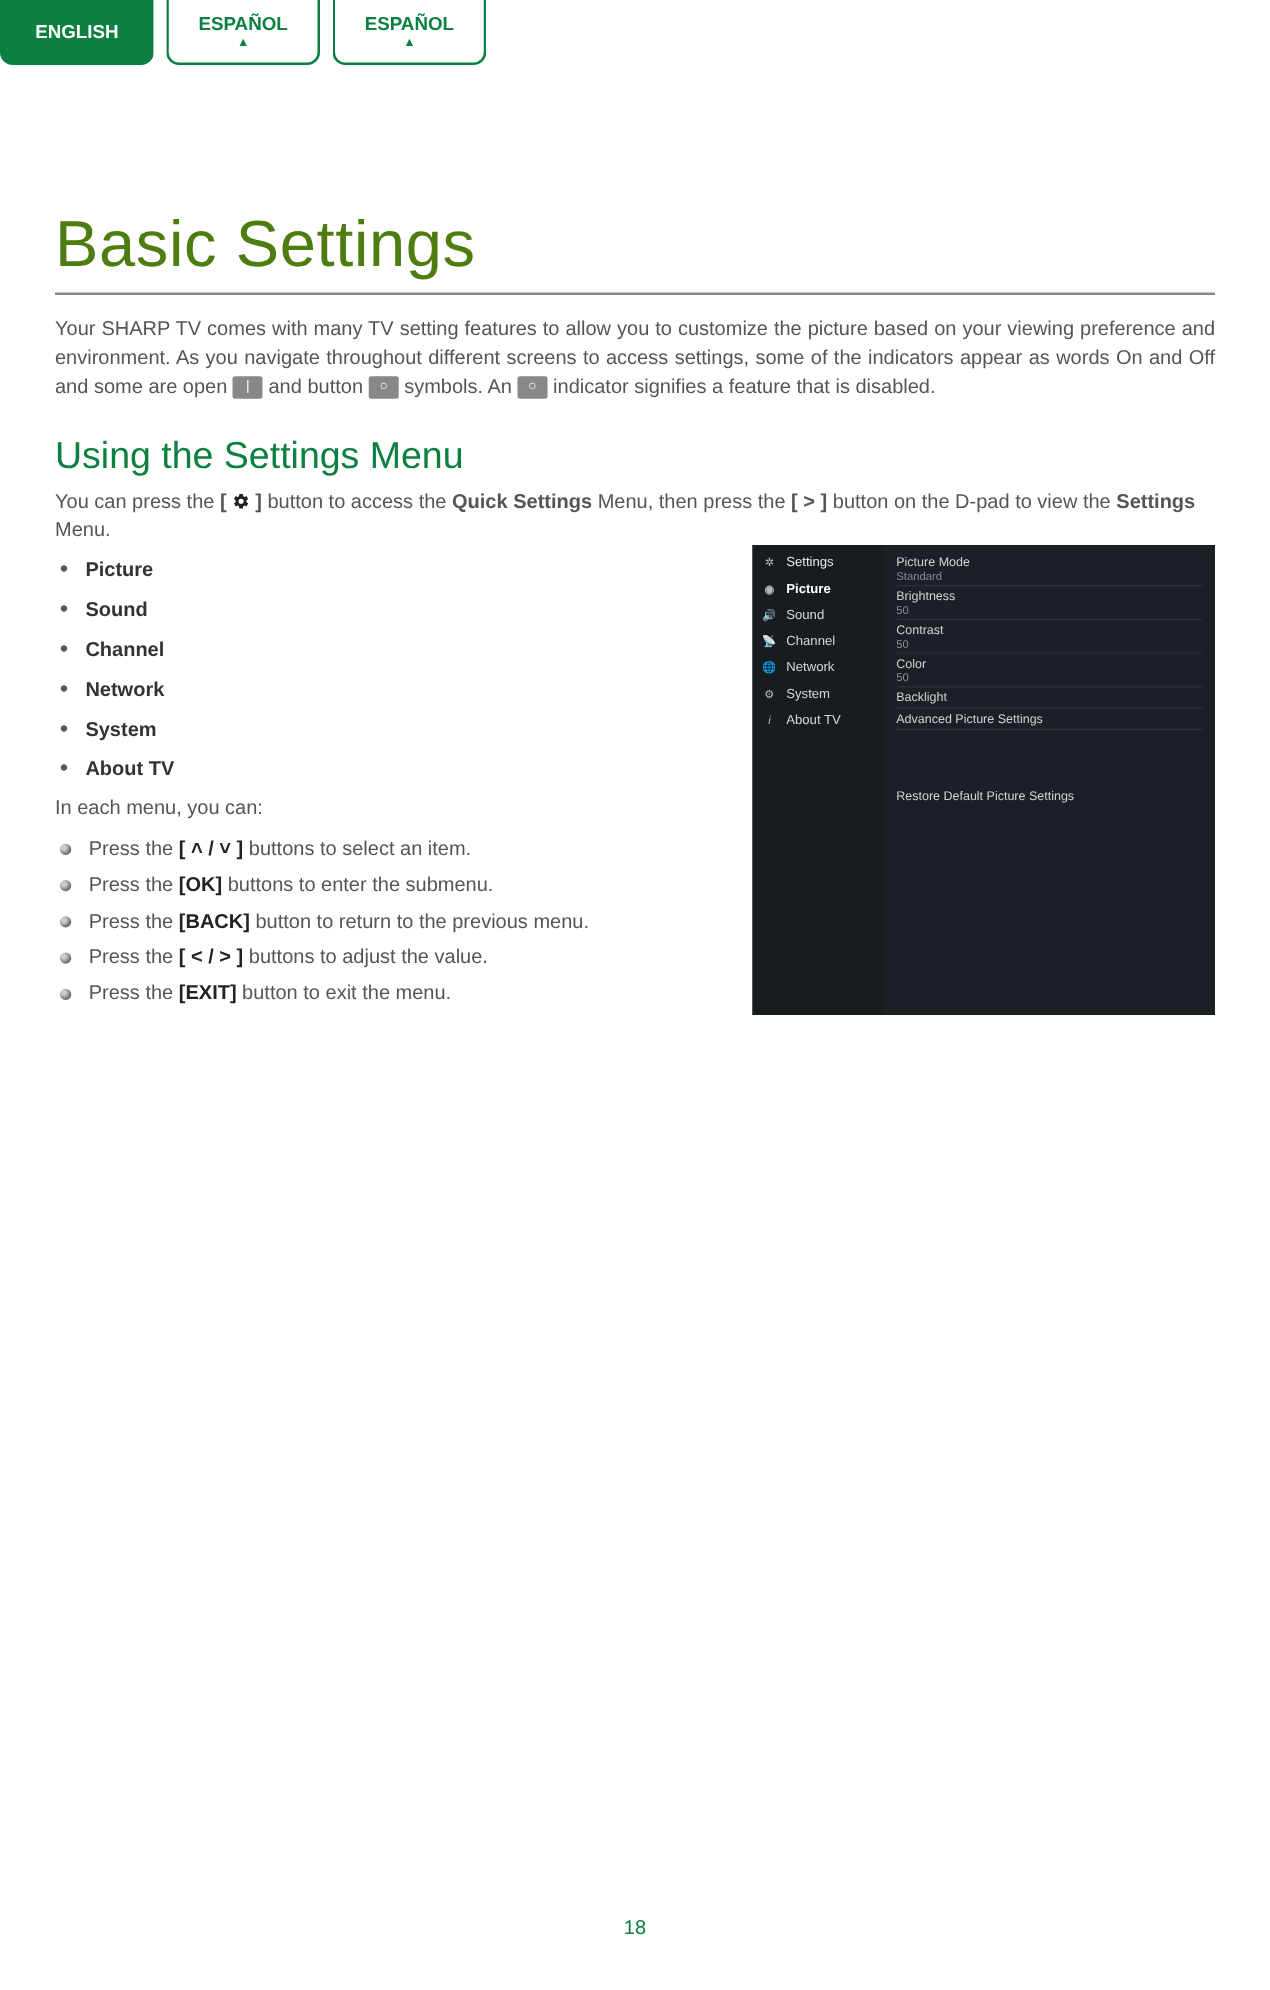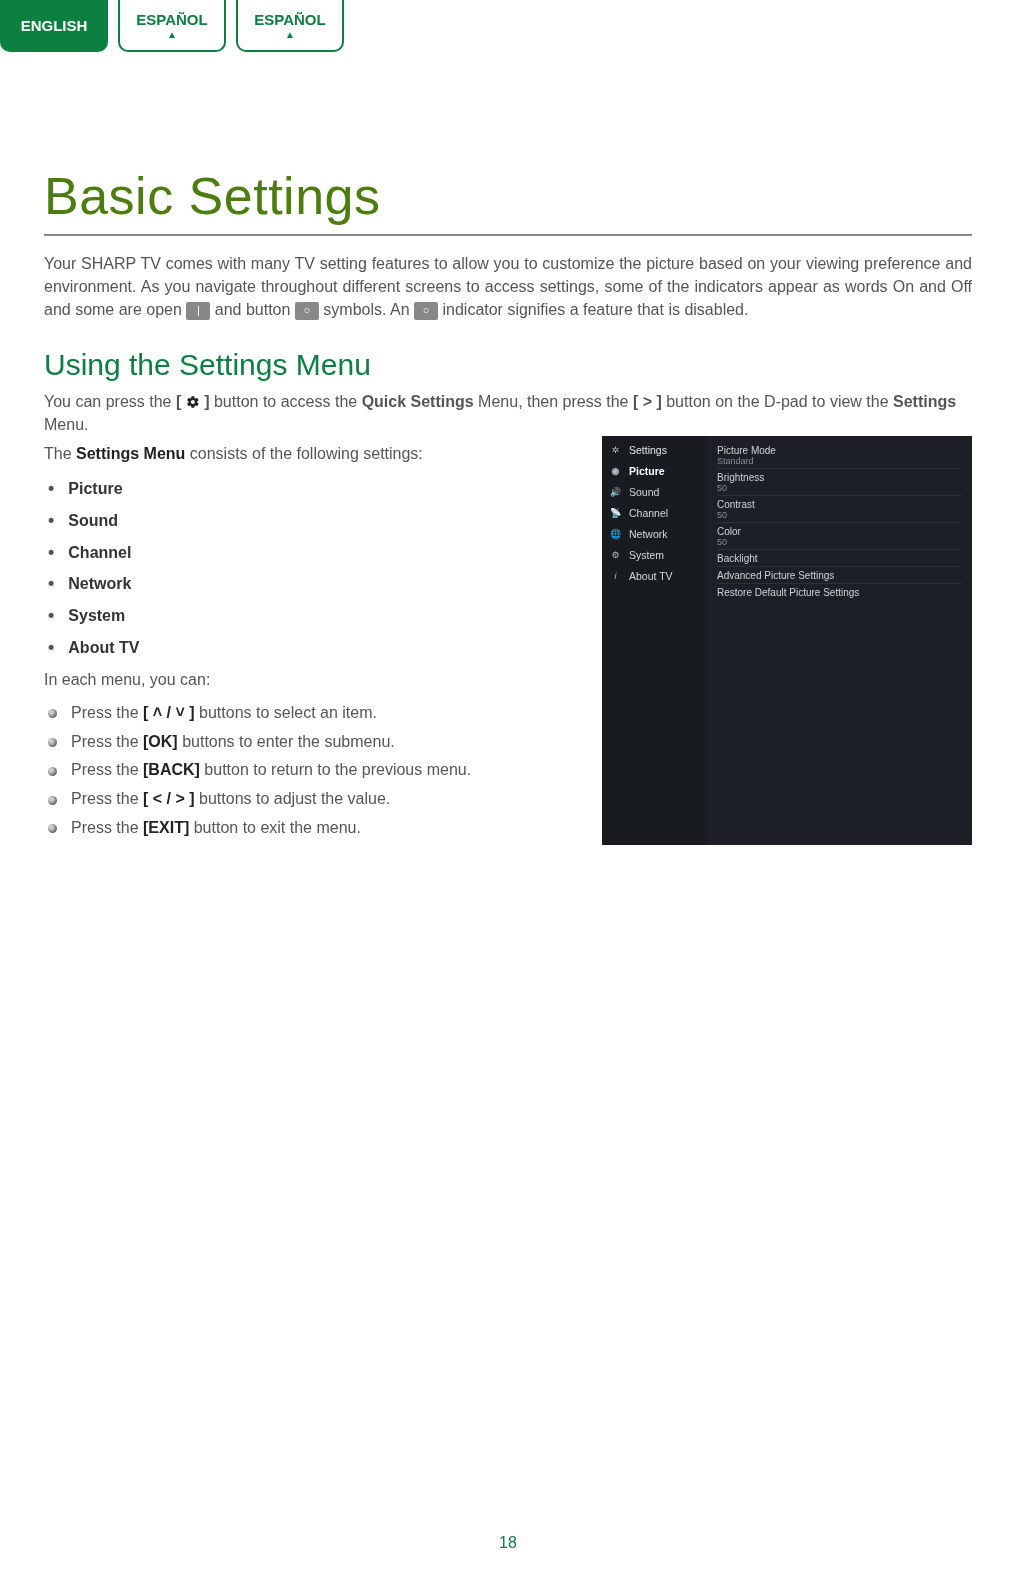--- a/index.html
+++ b/index.html
@@ -12,21 +12,21 @@
     position: relative;
     font-size: 16px;
   }
   
   .lang-tabs {
     display: flex;
     gap: 10px;
     padding-left: 0;
   }
   .lang-tab {
-    width: 108px;
+    width: 123px;
     height: 52px;
     border: 2px solid #0b8040;
     border-top: none;
     border-radius: 0 0 10px 10px;
     display: flex;
     flex-direction: column;
     align-items: center;
     justify-content: center;
     font-weight: 600;
     color: #0b8040;
@@ -224,23 +224,20 @@
     <b>Quick Settings</b>
     <span> Menu, then press the </span>
     <b>[ &gt; ]</b>
     <span> button on the D-pad to view the </span>
     <b>Settings</b>
     <span> Menu.</span>
   </p>
 
   <div class="columns">
     <div class="col-left">
-      <p>
-        <span>The </span><b>Settings Menu</b><span> consists of the following settings:</span>
-      </p>
       <ul class="square">
         <li>Picture</li>
         <li>Sound</li>
         <li>Channel</li>
         <li>Network</li>
         <li>System</li>
         <li>About TV</li>
       </ul>
       <p style="margin-top:6px;">In each menu, you can:</p>
       <ul class="circle">
@@ -302,21 +299,21 @@
             <div class="label">Color</div>
             <div class="val">50</div>
           </div>
         <div class="tv-row">
             <div class="label">Backlight</div>
             <div class="val"></div>
           </div>
         <div class="tv-row">
             <div class="label">Advanced Picture Settings</div>
           </div>
-        <div class="tv-row" style="border-bottom:none;">
+        <div class="tv-row" style="border-bottom:none;margin-top:45px;">
             <div class="label">Restore Default Picture Settings</div>
           </div>
       </div>
     </div>
   </div>
 </div>
 
 <div class="page-number">18</div>
 
 </body></html>

